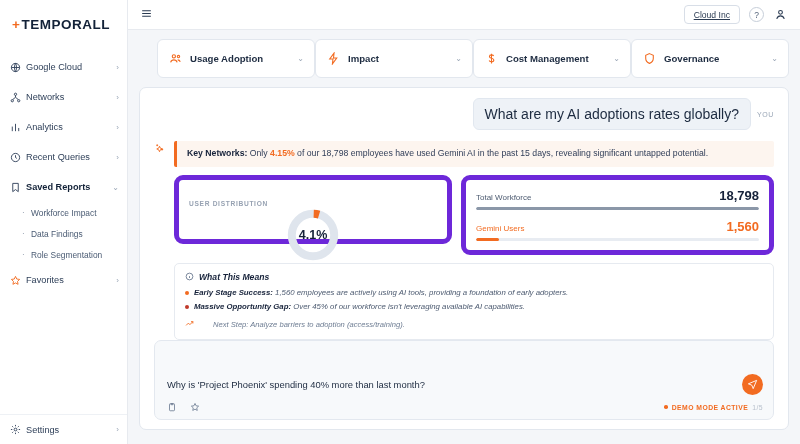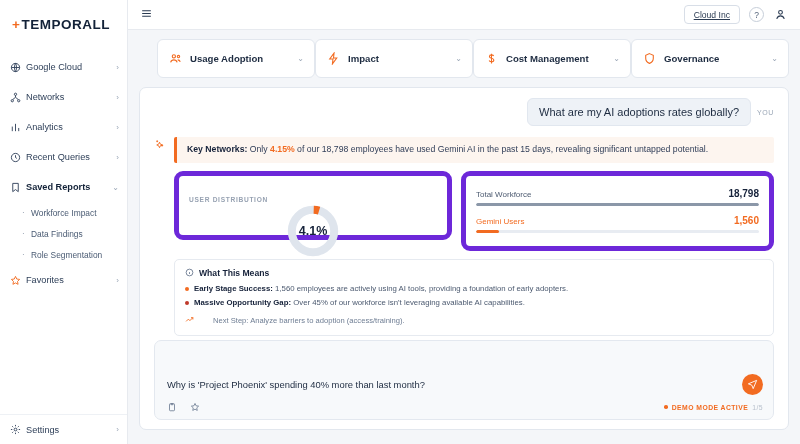--- a/index.html
+++ b/index.html
@@ -92,21 +92,21 @@
   .chat-panel {
     margin-top: 9px; background: #ffffff;
     border: 1px solid #e2e7ee; border-radius: 7px;
     height: 343px; display: flex; flex-direction: column; overflow: hidden;
   }
   .chat-scroll { flex: 1; padding: 10px 14px 0 14px; overflow: hidden; }
 
   .user-row { display: flex; justify-content: flex-end; align-items: center; gap: 6px; }
   .user-bubble {
     background: #eef2f7; border: 1px solid #e1e7ef; border-radius: 6px;
-    font-size: 11px; color: #1d2b40; padding: 7px 11px;
+    font-size: 14px; color: #1d2b40; padding: 7px 11px;
   }
   .you-tag { font-size: 7px; color: #9aa6b6; letter-spacing: .6px; }
 
   .assistant-row { display: flex; gap: 7px; margin-top: 11px; }
   .assist-avatar { width: 13px; color: #f26b21; font-size: 10px; padding-top: 2px; }
   .assist-body { flex: 1; }
 
   .key-finding {
     background: #fdf5ef; border-left: 3px solid #f26b21;
     border-radius: 2px; padding: 7px 10px; font-size: 8.7px; color: #33405a;
@@ -128,30 +128,31 @@
   .donut-wrap { flex: 1; display: flex; align-items: center; justify-content: center; position: relative; }
   .donut-pct {
     position: absolute; font-size: 12.5px; font-weight: 700; color: #16223a;
     left: 0; right: 0; top: 50%; transform: translateY(-50%); text-align: center;
   }
 
   .stats-card { flex: 1; height: 80px; display: flex; flex-direction: column; justify-content: center; gap: 9px; }
   .stat-line-top { display: flex; align-items: baseline; font-size: 8px; }
   .stat-name { color: #4c5a70; flex: 1; }
   .stat-name.orange { color: #f26b21; }
-  .stat-val { color: #16223a; font-weight: 700; font-size: 10px; }
+  .stat-val { color: #16223a; font-weight: 700; font-size: 13px; }
   .stat-val.orange { color: #f26b21; }
   .bar-track { height: 3px; border-radius: 2px; background: #e8ecf2; margin-top: 4px; overflow: hidden; }
   .bar-fill { height: 3px; border-radius: 2px; }
   .bar-fill.slate { background: #8b97a8; }
   .bar-fill.orange { background: #f26b21; }
 
   .means-card {
     margin-top: 8px; border: 1px solid #e6eaf0; border-radius: 5px;
     padding: 8px 10px 9px 10px;
+    font-style: italic;
   }
   .means-head { display: flex; align-items: center; gap: 5px; font-size: 8.6px; font-weight: 700; color: #16223a; }
   .means-head .i-ico { color: #6e7d93; font-size: 8.5px; }
   .means-item { display: flex; align-items: flex-start; gap: 5px; margin-top: 5px; font-size: 7.8px; color: #4c5a70; }
   .bdot { width: 4px; height: 4px; border-radius: 50%; background: #f26b21; margin-top: 3.5px; flex: 0 0 4px; }
   .bdot.dark { background: #c0392b; }
   .means-item b { color: #16223a; }
   .next-step { display: flex; align-items: center; gap: 19px; margin-top: 8px; font-size: 7.6px; color: #6e7d93; }
   .next-step .arrow { color: #f26b21; font-size: 8px; }
 

